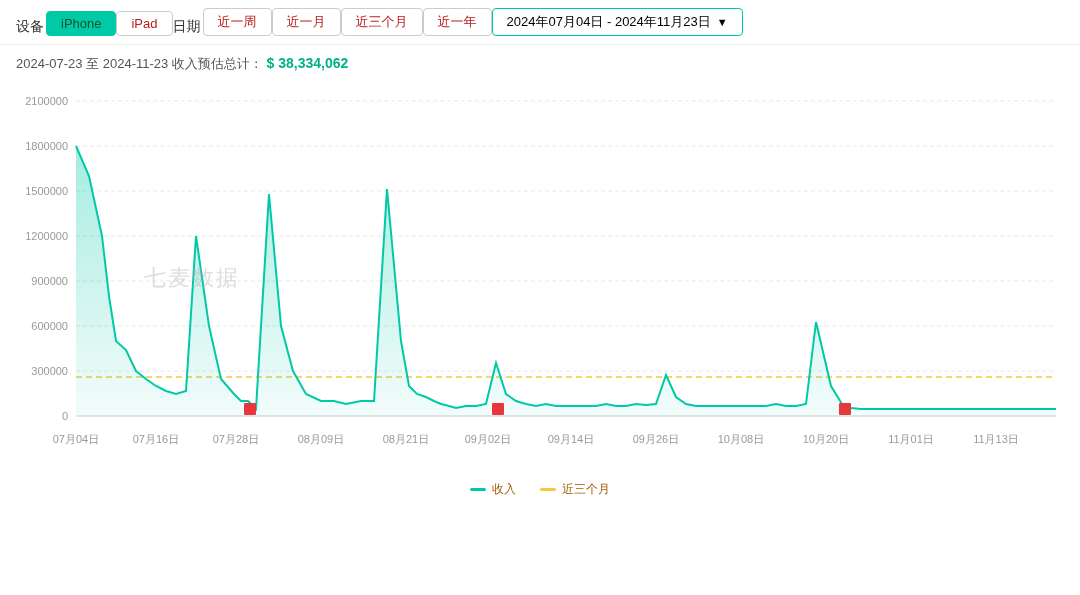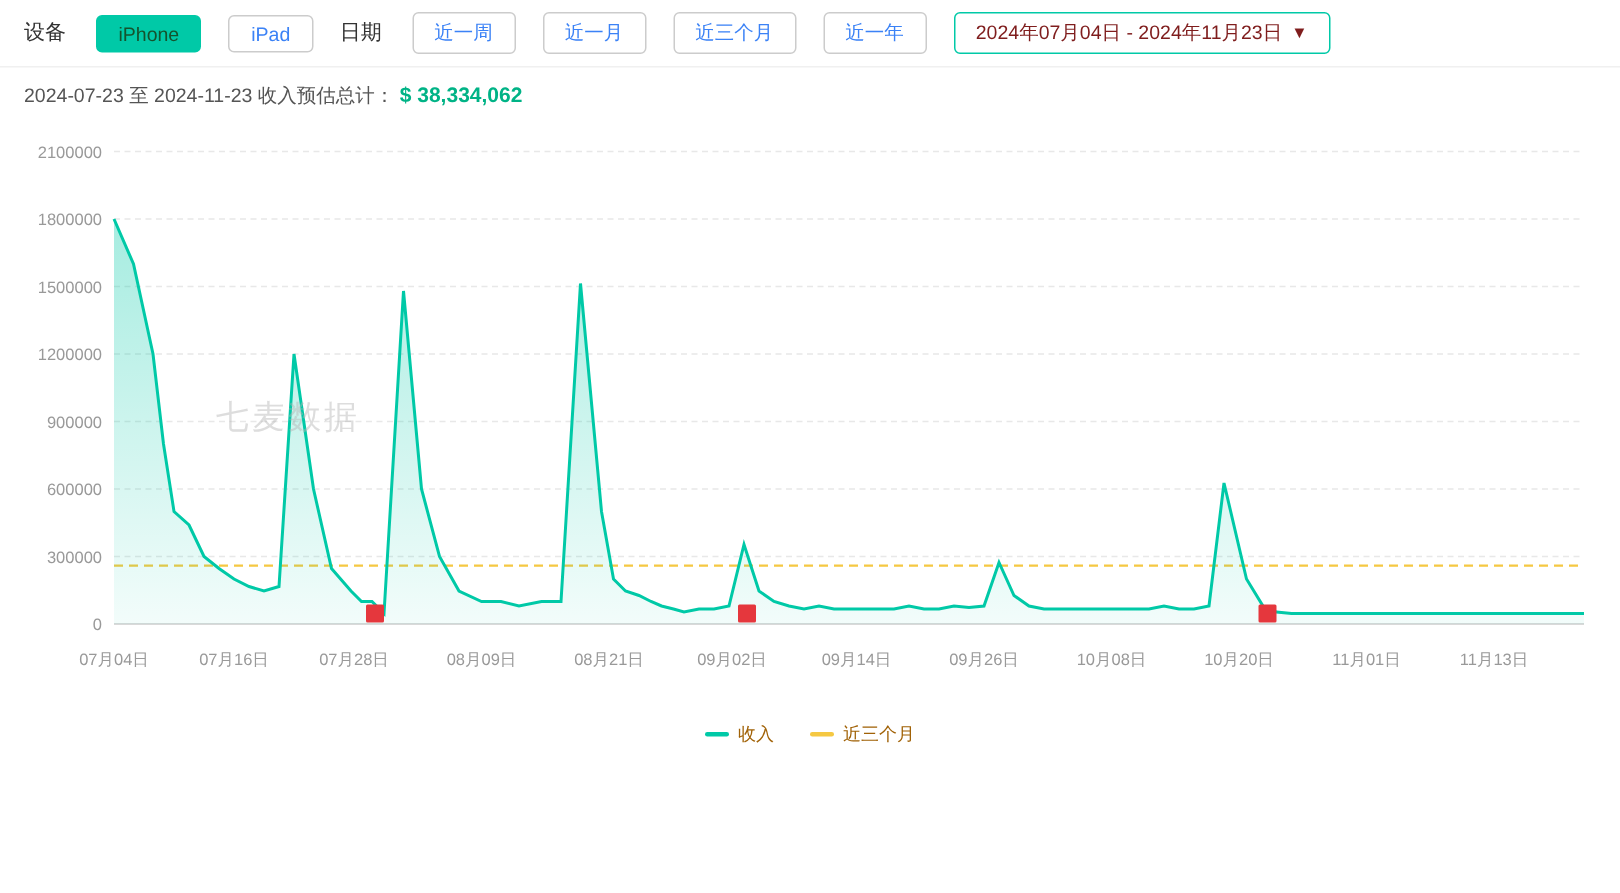--- a/index.html
+++ b/index.html
@@ -7,51 +7,51 @@
       font-family: -apple-system, BlinkMacSystemFont, "PingFang SC", "Microsoft YaHei", sans-serif;
       background: #fff;
       width: 1080px;
       min-height: 595px;
       overflow: hidden;
       font-size: 13px;
       color: #333;
     }
     .toolbar {
       display: flex;
-      align-items: center;
+      align-items: flex-end;
       padding: 8px 16px;
-      gap: 18px;
+      gap: 0;
       border-bottom: 1px solid #f0f0f0;
       flex-wrap: wrap;
     }
     .label {
       font-size: 14px;
       color: #333;
       margin-right: 2px;
     }
     .btn {
       padding: 4px 14px;
       border-radius: 4px;
       border: 1px solid #ccc;
       background: #fff;
       cursor: pointer;
       font-size: 13px;
-      color: #3b82f6;
+      color: #b91c1c;
     }
     .btn.active {
       background: #00c9a7;
       color: #14532d;
       border-color: #00c9a7;
     }
     .btn-date {
       padding: 4px 14px;
       border-radius: 4px;
       border: 1.5px solid #00c9a7;
       background: #fff;
-      color: #7f1d1d;
+      color: #000000;
       cursor: pointer;
       font-size: 13px;
       display: flex;
       align-items: center;
       gap: 6px;
     }
     .summary-row {
       padding: 10px 16px;
       font-size: 13px;
       color: #555;

